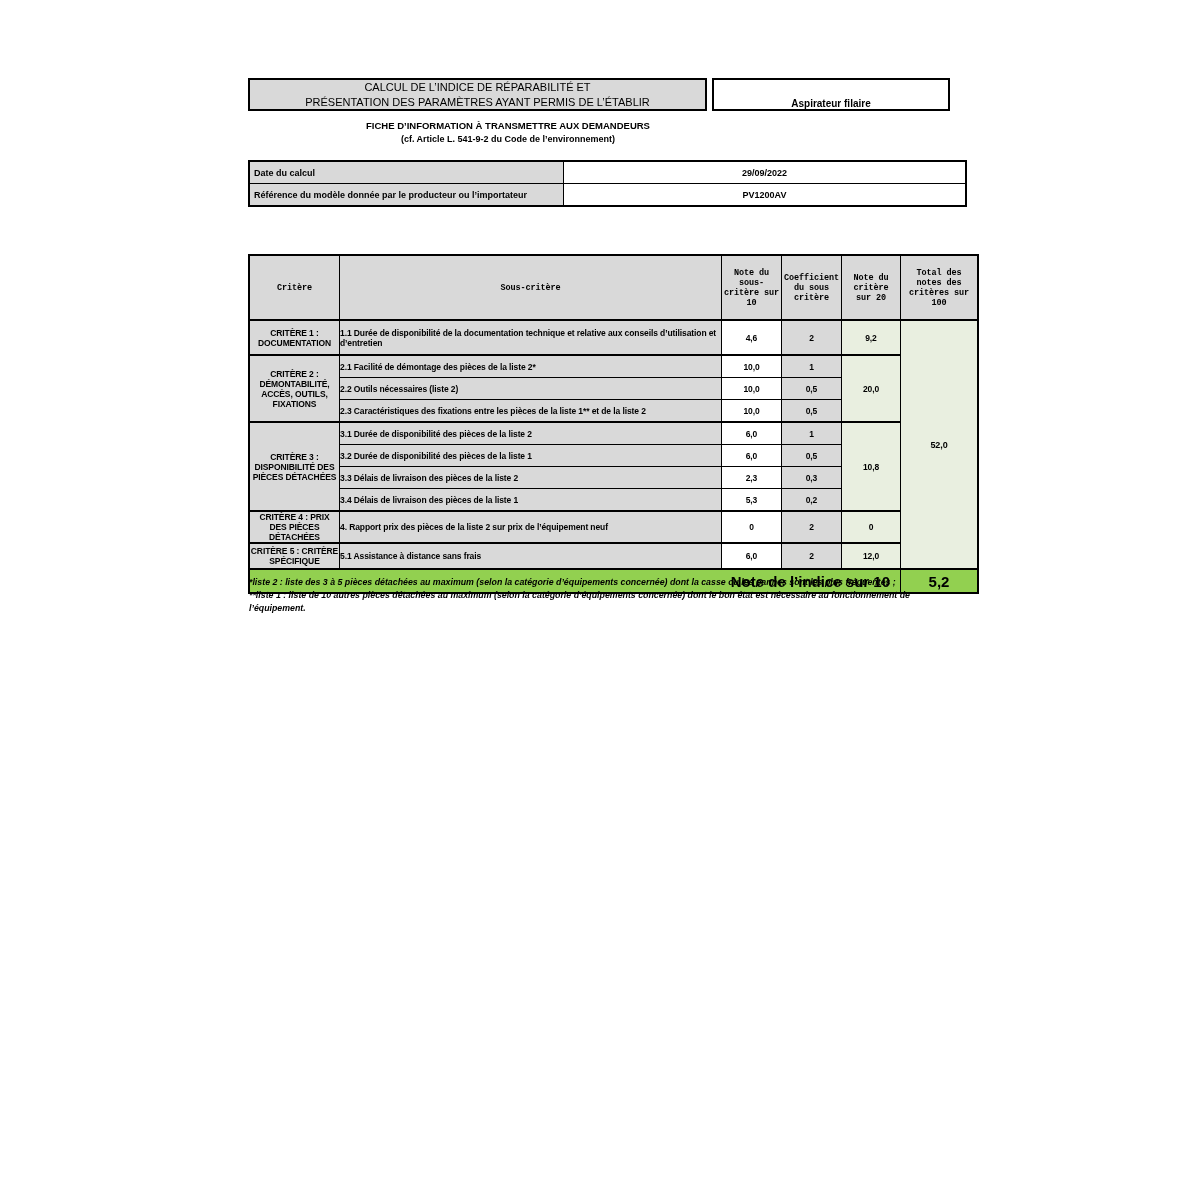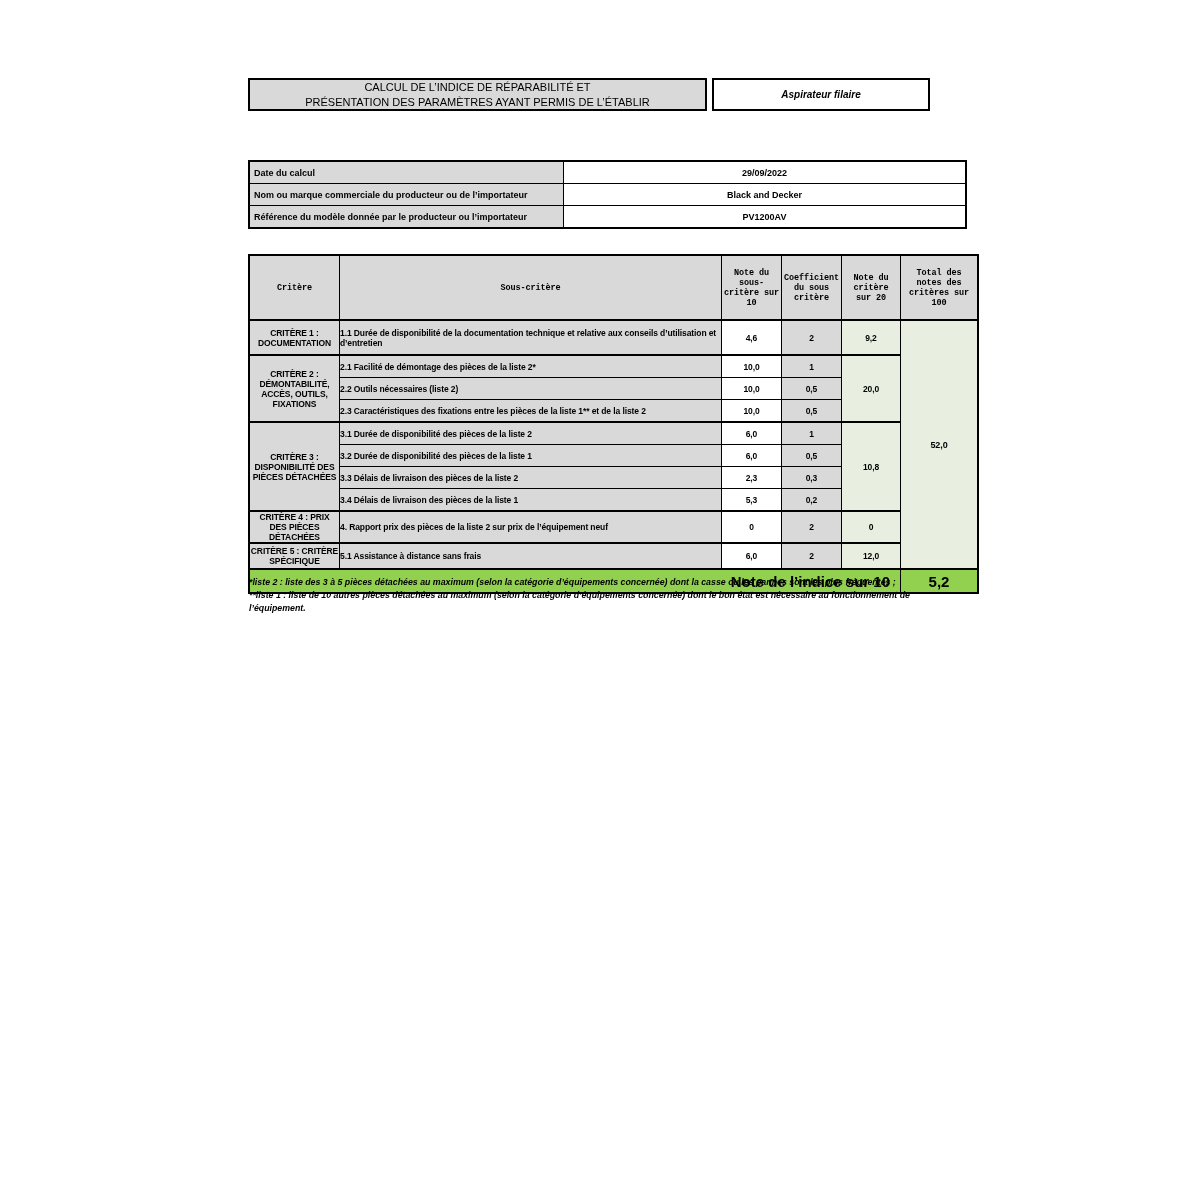--- a/index.html
+++ b/index.html
@@ -7,24 +7,24 @@
   .page { position:relative; width:1200px; height:1200px; background:#fff; overflow:hidden; }
 
   
   .title-box {
     position:absolute; left:248px; top:78px; width:459px; height:33px;
     box-sizing:border-box; border:2px solid #000; background:var(--cell_gray, #d9d9d9);
     display:flex; flex-direction:column; justify-content:center; align-items:center;
     font-weight:400; font-size:11px; line-height:1.3; text-align:center;
   }
   .category-box {
-    position:absolute; left:712px; top:78px; width:218px; height:33px;
+    position:absolute; left:712px; top:78px; width:238px; height:33px;
     box-sizing:border-box; border:2px solid #000; background:#fff;
-    display:flex; justify-content:center; align-items:center;
-    font-weight:700; font-style:italic; font-size:10px;
+    display:flex; justify-content:center; align-items:flex-end;
+    font-weight:700; font-size:10px;
   }
 
   
   .fiche {
     position:absolute; left:248px; top:120px; width:520px;
     text-align:center; font-weight:700;
   }
   .fiche .l1 { font-size:9.5px; }
   .fiche .l2 { font-size:9px; margin-top:3px; }
 
@@ -76,30 +76,30 @@
 
   <div class="title-box">
     <div>CALCUL DE L’INDICE DE RÉPARABILITÉ ET</div>
     <div>PRÉSENTATION DES PARAMÈTRES AYANT PERMIS DE L’ÉTABLIR</div>
   </div>
 
   <div class="category-box">
     <span>Aspirateur filaire</span>
   </div>
 
+  <div class="fiche">
+    <div class="l1">FICHE D’INFORMATION À TRANSMETTRE AUX DEMANDEURS</div>
+    <div class="l2">(cf. Article L. 541-9-2 du Code de l’environnement)</div>
+  </div>
 
   <table class="info-table">
     <tbody>
         <tr>
       <td class="lbl">Date du calcul</td>
       <td class="val">29/09/2022</td>
-    </tr>
-    <tr>
-      <td class="lbl">Nom ou marque commerciale du producteur ou de l’importateur</td>
-      <td class="val">Black and Decker</td>
     </tr>
     <tr>
       <td class="lbl">Référence du modèle donnée par le producteur ou l’importateur</td>
       <td class="val">PV1200AV</td>
     </tr>
   </tbody>
     </table>
 
   <table class="crit-table">
     <tbody>

